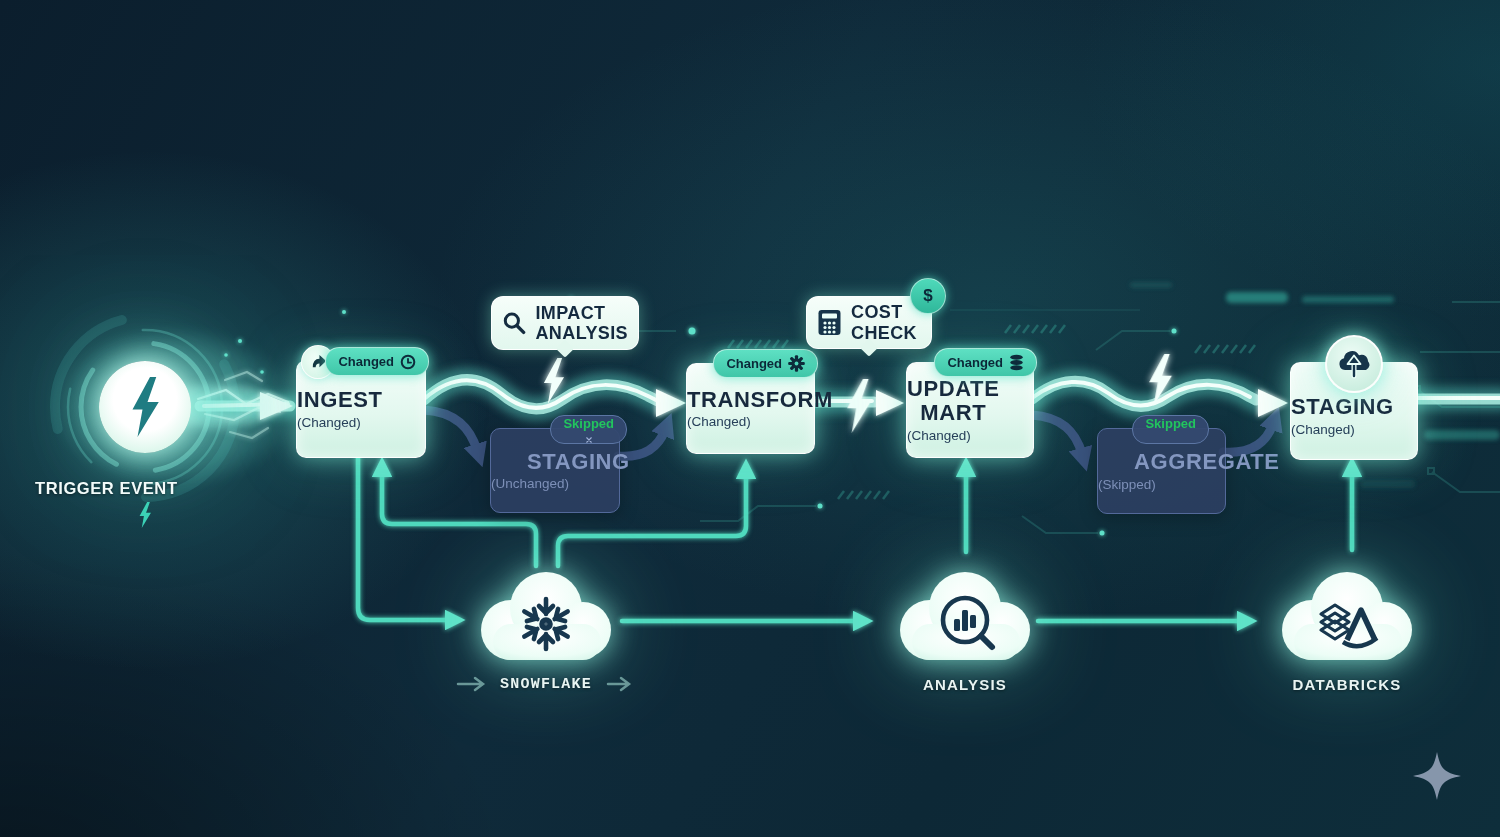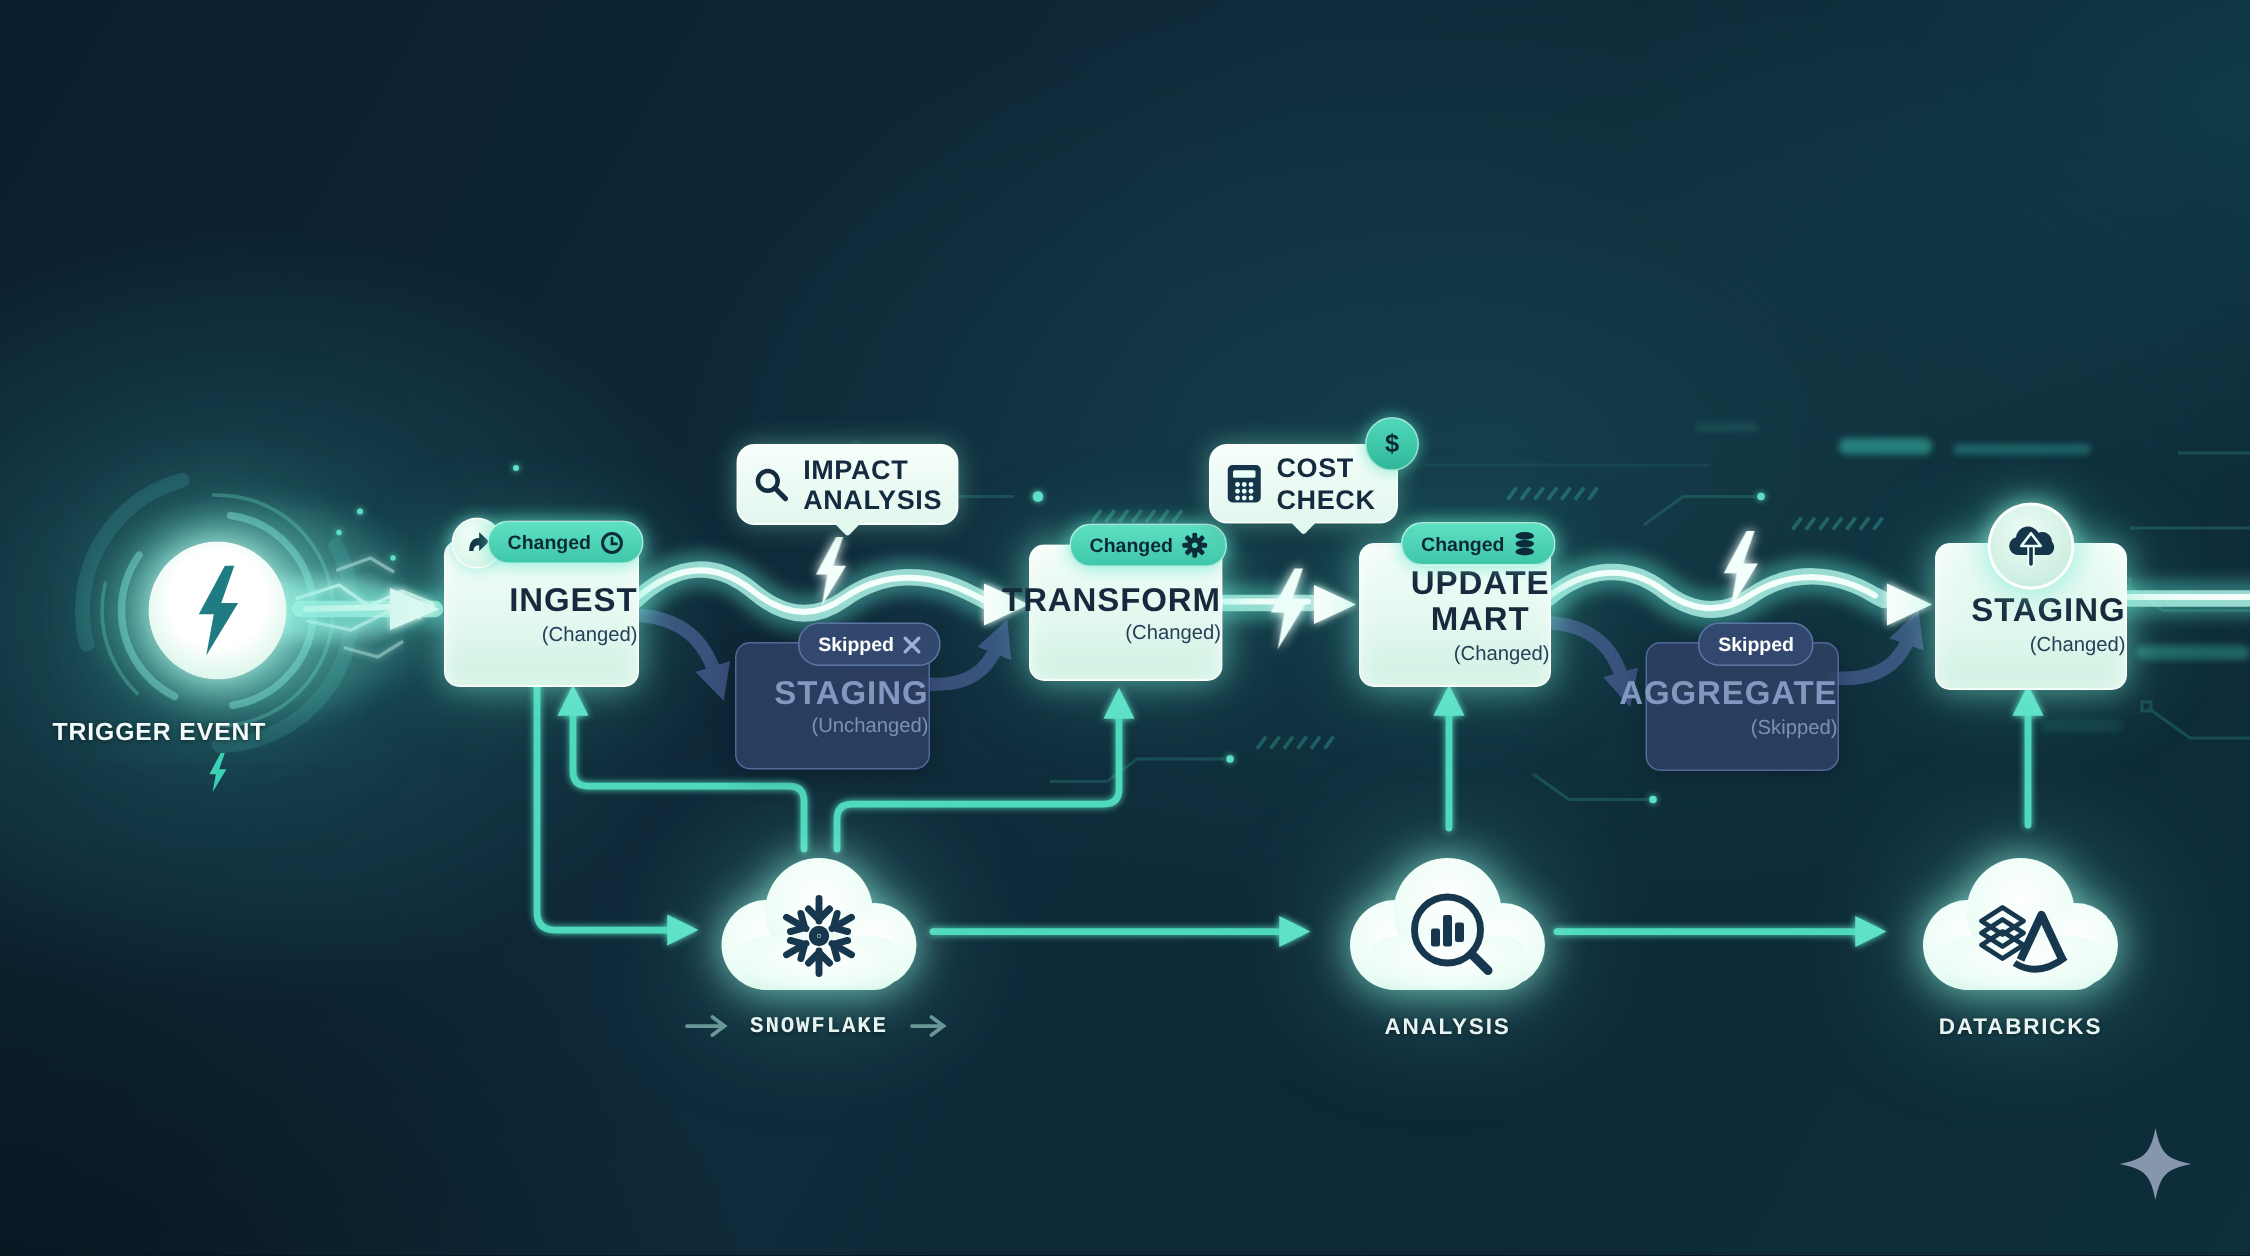--- a/index.html
+++ b/index.html
@@ -23,38 +23,38 @@
   .trigger-circle{position:absolute;left:99px;top:361px;width:92px;height:92px;border-radius:50%;z-index:2;
     background:radial-gradient(circle at 50% 42%, #ffffff 45%, #ddf7ec 75%, #c2ecdc 100%);
     box-shadow:0 0 28px rgba(195,255,240,.95),0 0 75px rgba(110,230,210,.65),0 0 140px rgba(80,210,190,.35);
     display:flex;align-items:center;justify-content:center;}
   .trigger-label{position:absolute;left:35px;top:479px;width:220px;z-index:2;
     color:#f2fbfa;font-size:16.5px;font-weight:bold;letter-spacing:.6px;text-shadow:0 1px 3px rgba(0,0,0,.5);}
   .trigger-minibolt{position:absolute;left:138px;top:502px;z-index:2;}
 
   
   .stage{position:absolute;border-radius:10px;display:flex;flex-direction:column;
-    align-items:flex-end;justify-content:center;text-align:center;z-index:3;}
+    align-items:flex-start;justify-content:center;text-align:center;z-index:3;}
   .stage.changed{
     background:linear-gradient(180deg,#f4fdf9 0%,#e3f8ef 55%,#cef1e2 100%);
     border:1px solid rgba(255,255,255,.85);
     box-shadow:0 0 22px rgba(130,240,215,.55),0 0 60px rgba(90,220,195,.28),inset 0 0 14px rgba(255,255,255,.65);}
   .stage.skipped{
     background:rgba(45,64,99,.88);border:1.5px solid #53699a;
     box-shadow:0 4px 18px rgba(0,0,0,.25);}
   .stage .title{font-size:22px;font-weight:bold;letter-spacing:.6px;color:#17293d;line-height:1.08;white-space:pre-line;}
   .stage .subtitle{font-size:13.5px;font-weight:500;color:#27405a;margin-top:3px;}
   .stage.skipped .title{color:#8497c0;margin-left:36px;}
   .stage.skipped .subtitle{color:#7d90b8;}
 
   .badge{position:absolute;display:flex;align-items:center;gap:6px;height:27px;padding:0 12px;
     border-radius:14px;font-size:13px;font-weight:bold;white-space:nowrap;}
   .badge.teal{background:linear-gradient(180deg,#5ee0c3,#3fc6a8);color:#0b2838;
     box-shadow:0 0 12px rgba(90,230,200,.75);border:1px solid rgba(255,255,255,.55);}
-  .badge.navy{background:rgba(52,73,112,.95);color:#ffffff;border:1.5px solid #5c76a4;}
+  .badge.navy{background:rgba(52,73,112,.95);color:#22c55e;border:1.5px solid #5c76a4;flex-direction:column;}
 
   .corner-circle{position:absolute;border-radius:50%;display:flex;align-items:center;justify-content:center;}
   .ingest-circle{left:4px;top:-16px;width:32px;height:32px;
     background:radial-gradient(circle at 45% 38%,#f4fff9,#cdf2e2);
     border:1.5px solid rgba(255,255,255,.8);box-shadow:0 0 10px rgba(110,230,210,.7);}
   .publish-circle{left:50%;top:-28px;transform:translateX(-50%);width:54px;height:54px;
     background:radial-gradient(circle at 45% 35%,#eefcf6,#bfe9d8);
     border:2px solid rgba(255,255,255,.9);box-shadow:0 0 16px rgba(140,240,220,.8),0 0 40px rgba(100,225,200,.4);}
 
   

